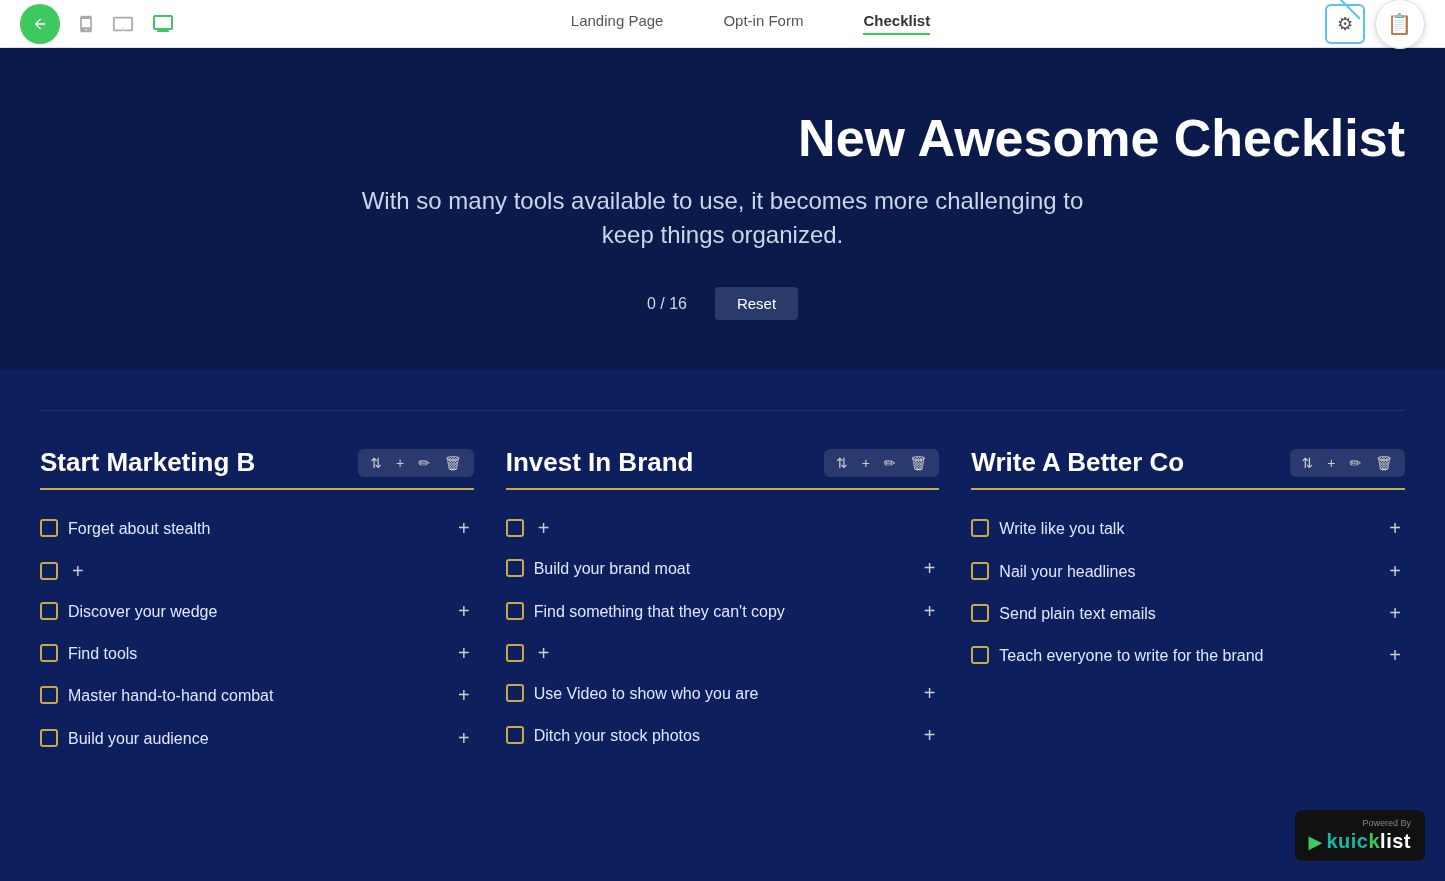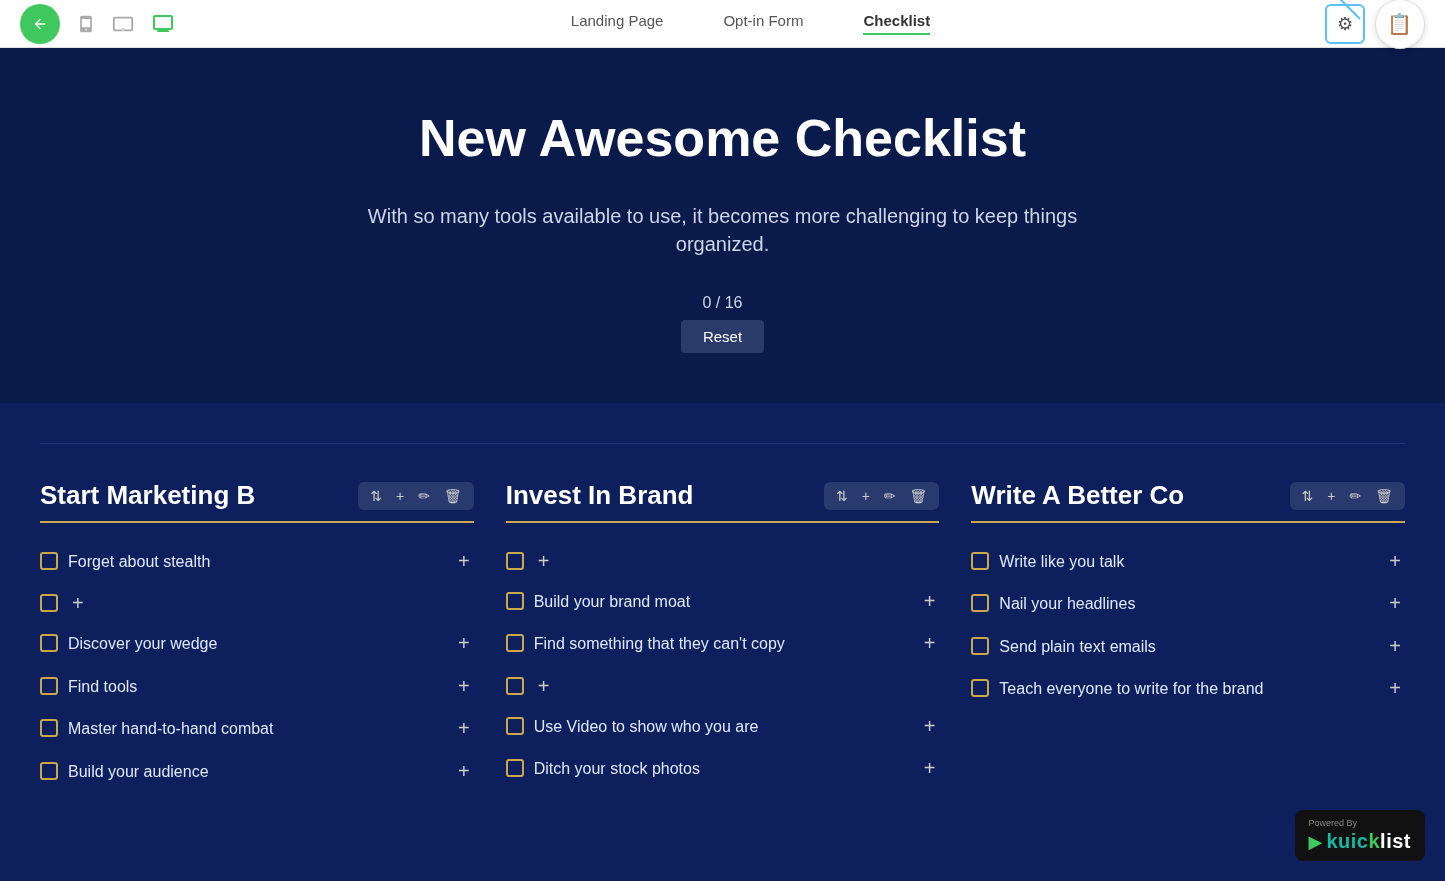--- a/index.html
+++ b/index.html
@@ -84,38 +84,38 @@
     
     .hero {
       background: #0a1a4a;
       color: #fff;
       text-align: center;
       padding: 60px 40px 50px;
     }
     .hero h1 {
       font-size: 52px;
       font-weight: 800;
-      margin-bottom: 34px;
+      margin-bottom: 16px;
+      text-align: right;
     }
     .hero p {
-      font-size: 20px;
+      font-size: 24px;
       font-weight: 400;
       line-height: 1.4;
       color: #cdd5e8;
       max-width: 760px;
       margin: 0 auto 36px;
     }
     .hero-progress {
       display: flex;
       align-items: center;
       justify-content: center;
-      gap: 8px;
+      gap: 28px;
       font-size: 16px;
       color: #cdd5e8;
-      flex-direction: column;
     }
     .reset-btn {
       background: #2a3a6a;
       color: #fff;
       border: none;
       padding: 8px 22px;
       border-radius: 4px;
       cursor: pointer;
       font-size: 15px;
     }
@@ -209,20 +209,21 @@
     
     .kuicklist-badge {
       position: fixed;
       bottom: 20px;
       right: 20px;
       background: #111;
       border-radius: 8px;
       padding: 8px 14px;
       display: flex;
       flex-direction: column;
+      align-items: flex-end;
     }
     .powered-by {
       font-size: 9px;
       color: #888;
       margin-bottom: 2px;
     }
     .brand-name {
       font-size: 20px;
       font-weight: 800;
       color: #fff;

